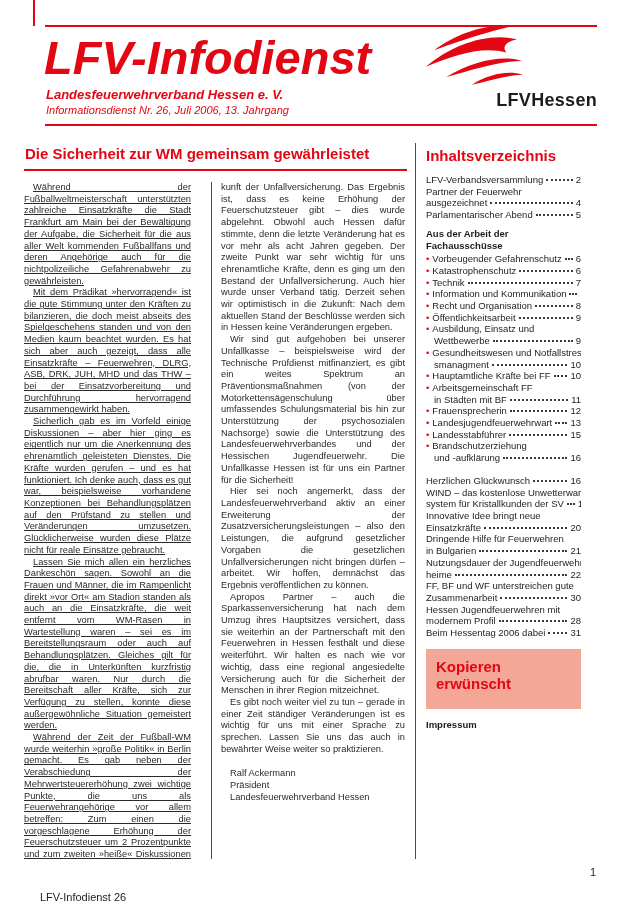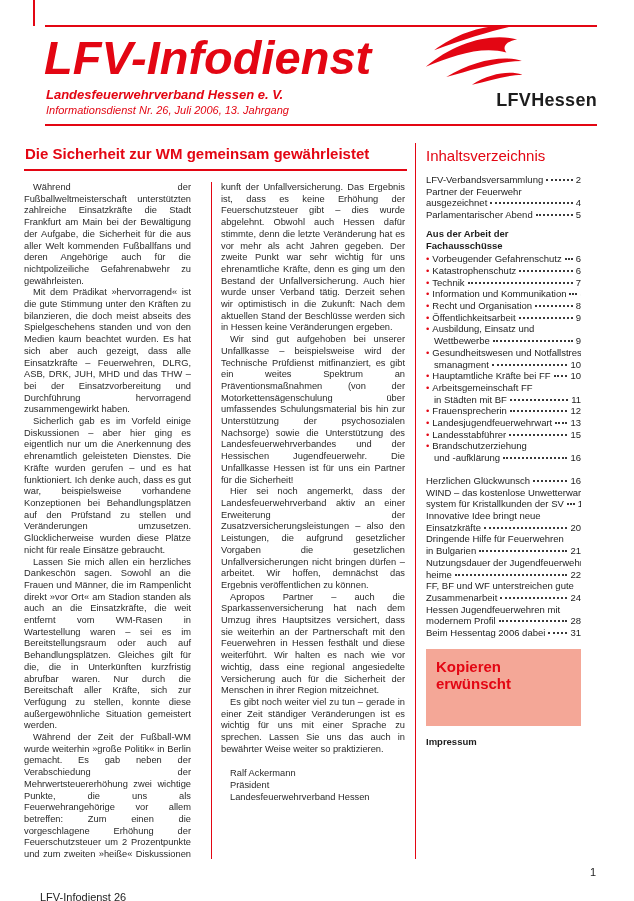--- a/index.html
+++ b/index.html
@@ -26,40 +26,40 @@
   .brand{position:absolute;right:37px;top:90px;font-size:18px;font-weight:bold;color:#1d1d1d;letter-spacing:.3px;}
 
   .main{position:absolute;left:24px;top:143px;width:557px;height:716px;display:flex;}
   .article{width:392px;border-right:1px solid var(--red);display:flex;flex-direction:column;box-sizing:border-box;}
   .headline{
     color:var(--red);font-size:15px;font-weight:bold;margin:0 8px 0 0;padding:2px 0 7px 1px;
     border-bottom:2px solid var(--red);
   }
   .columns{flex:1;display:flex;padding-top:11px;overflow:hidden;}
   .col{font-size:9.3px;line-height:11.7px;text-align:justify;color:var(--ink);hyphens:auto;box-sizing:border-box;}
-  .col-1{width:188px;padding-right:20px;border-right:1px solid var(--red);}
+  .col-1{width:188px;padding-right:20px;border-right:1px solid var(--red);text-decoration:underline;}
   .col-2{flex:1;padding-left:9px;padding-right:10px;}
   .col p{margin:0;text-indent:9px;}
   .col p.cont{text-indent:0;}
   .signature{margin-top:13px;padding-left:9px;text-align:left;}
 
   .toc{flex:1;padding-left:10px;padding-top:2px;overflow:hidden;box-sizing:border-box;}
-  .toc-title{color:var(--red);font-size:15px;font-weight:normal;margin:2px 0 10px;}
+  .toc-title{color:var(--red);font-size:15px;font-weight:bold;margin:2px 0 10px;}
   .toc-entry{font-size:9.5px;line-height:11.7px;color:#1d1d1d;}
   .toc-sub{font-weight:bold;font-size:9.5px;line-height:11.7px;color:#1d1d1d;margin:7px 0 2px;}
   .toc-spacer{height:11px;}
   .toc-line{white-space:nowrap;overflow:hidden;}
   .toc-last{display:flex;align-items:baseline;}
   .toc-last .label{white-space:nowrap;}
   .bulleted .toc-last.contline{padding-left:8px;}
   .dots{flex:1;margin:0 3px;border-bottom:2px dotted #3a3a3a;transform:translateY(-2px);min-width:8px;}
   .pg{text-align:right;}
   .bullet{color:var(--red);margin-right:3px;}
 
-  .copybox{background:var(--boxbg);margin-top:10px;padding:9px 10px 28px;}
+  .copybox{background:var(--boxbg);margin-top:10px;padding:9px 10px 11px;}
   .copybox-title{color:var(--red);font-size:15px;font-weight:bold;margin:0 0 6px;}
   .copybox-text{color:var(--red);font-size:9px;line-height:11.6px;margin:0;}
 
   .imp{margin-top:11px;font-size:8.8px;line-height:10.9px;color:#1d1d1d;}
   .imp-title{font-weight:bold;font-size:9.5px;margin:0 0 5px;}
 
   .footer-left{position:absolute;left:40px;top:866px;font-size:11px;color:#1d1d1d;margin-top:25px;}
   .footer-page{position:absolute;right:38px;top:866px;font-size:11px;color:#1d1d1d;}
 </style>
 </head>
@@ -286,21 +286,21 @@
             <span class="label">heime</span>
             <span class="dots"></span>
             <span class="pg">22</span>
           </div>
         </div>
         <div class="toc-entry">
           <div class="toc-line">FF, BF und WF unterstreichen gute</div>
           <div class="toc-last contline">
             <span class="label">Zusammenarbeit</span>
             <span class="dots"></span>
-            <span class="pg">24</span>
+            <span class="pg">30</span>
           </div>
         </div>
         <div class="toc-entry">
           <div class="toc-line">Hessen Jugendfeuerwehren mit</div>
           <div class="toc-last contline">
             <span class="label">modernem Profil</span>
             <span class="dots"></span>
             <span class="pg">28</span>
           </div>
         </div>

